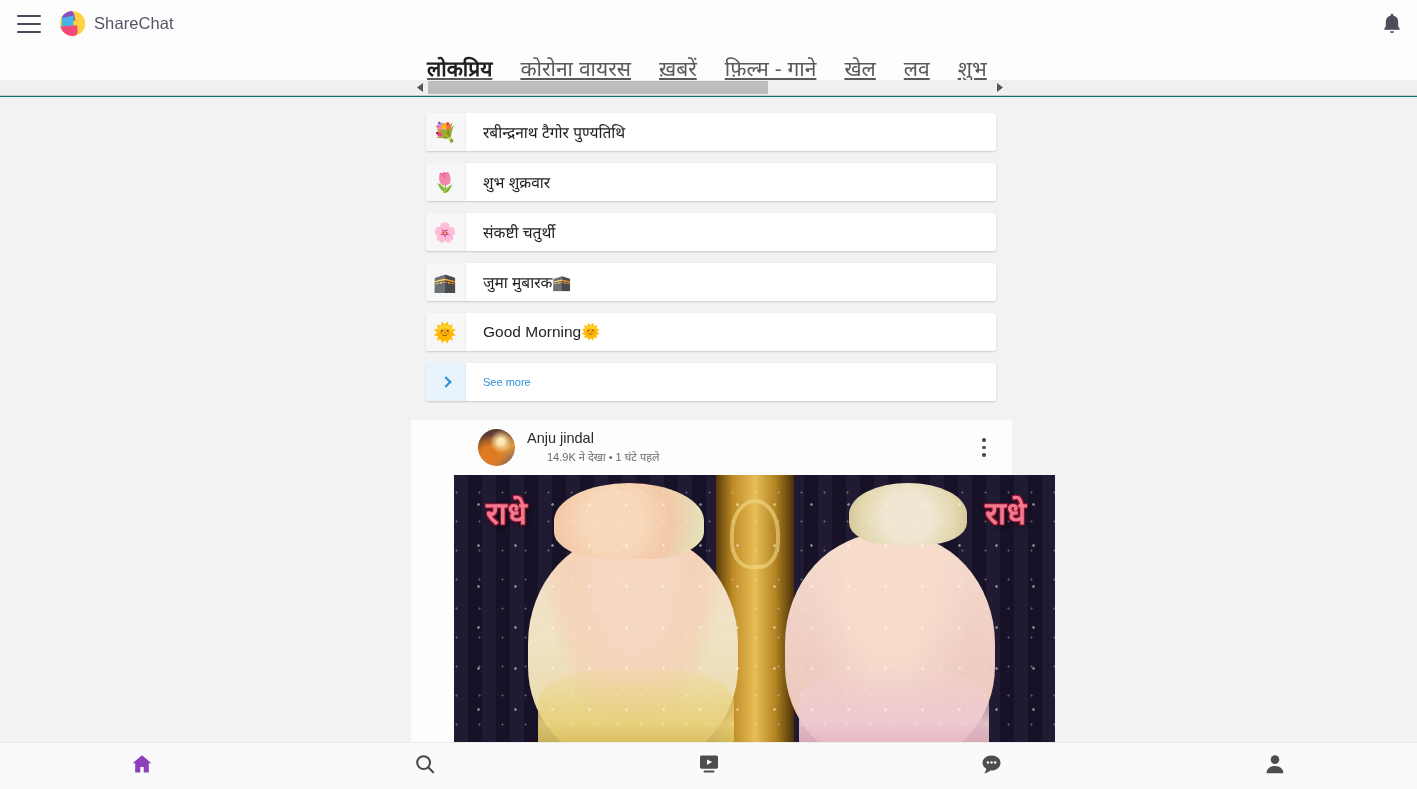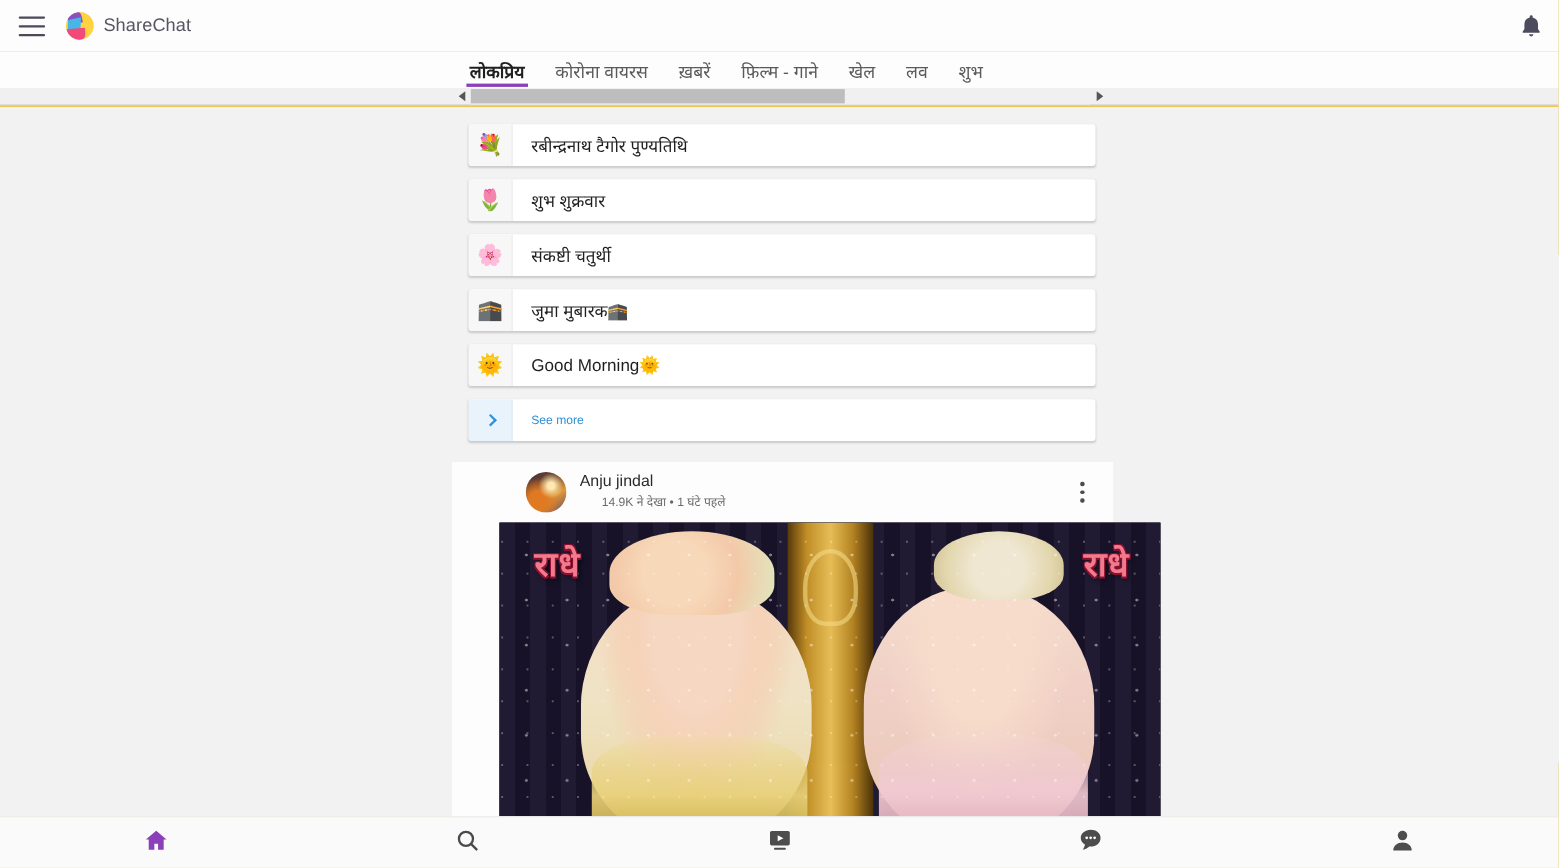--- a/index.html
+++ b/index.html
@@ -9,21 +9,21 @@
     height: 789px;
     overflow: hidden;
     background: #f2f2f2;
     font-family: "Liberation Sans", "DejaVu Sans", sans-serif;
   }
 
   #app {
     position: relative;
     width: 1417px;
     height: 789px;
-    background: #eab308;
+    background: #0f766e;
   }
 
   
   .topbar {
     position: absolute;
     top: 0; left: 0;
     width: 1417px;
     height: 47px;
     background: #fdfdfd;
     display: flex;
@@ -124,24 +124,25 @@
     top: 0;
     height: 33px;
     display: flex;
     align-items: flex-start;
     white-space: nowrap;
   }
   .tab {
     position: relative;
     padding: 7px 0 0 0;
     margin-right: 0;
-    font-size: 16px;
+    font-size: 21px;
     color: #5a5a5a;
     cursor: pointer;
     text-align: center;
+    text-decoration: underline;
   }
   .tab-label { display: block; padding: 0 14px; }
   .tab.active .tab-label {
     color: #202020;
     font-weight: bold;
   }
   .tab.active::after {
     content: "";
     position: absolute;
     left: 11px; right: 11px;

